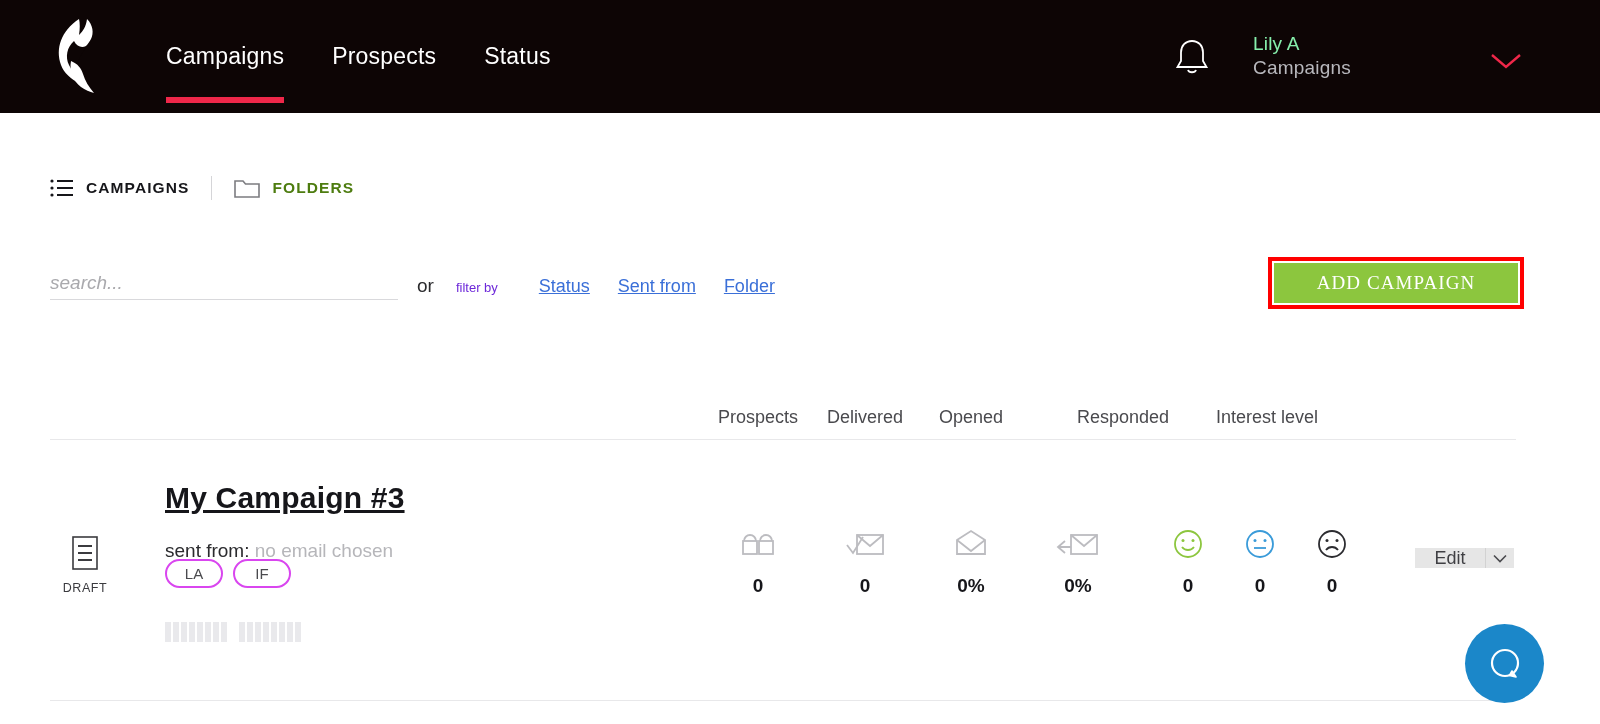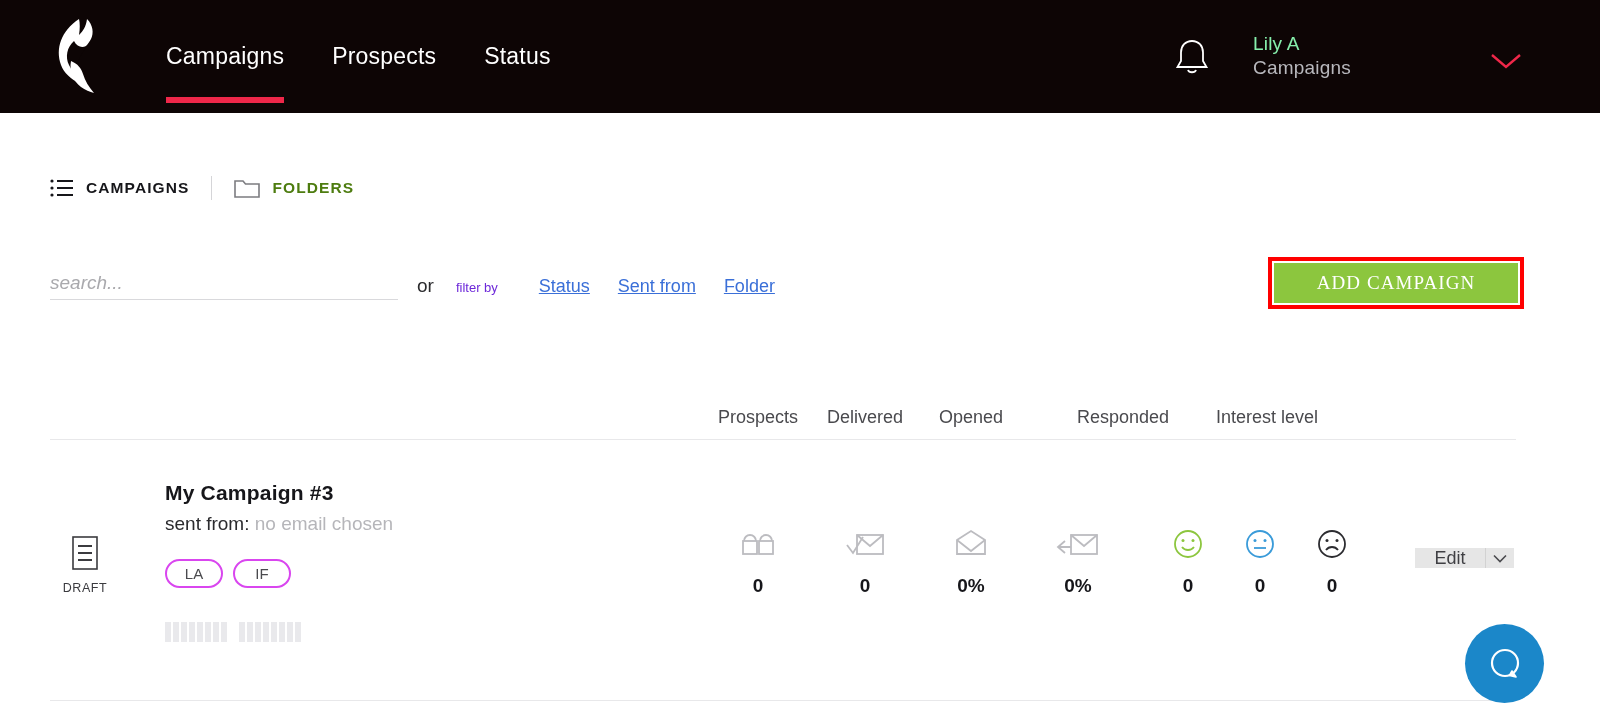--- a/index.html
+++ b/index.html
@@ -133,25 +133,26 @@
   .status-cell {
     position: absolute; left: 62px; top: 535px;
     width: 46px; text-align: center;
   }
   .status-label {
     font-size: 12.5px; color: #3b3b3f; letter-spacing: .6px; margin-top: 6px;
   }
 
   .camp-title {
     position: absolute; left: 165px; top: 481px;
-    font-size: 21px; font-weight: bold; color: #16161a;
+    font-size: 30px; font-weight: bold; color: #16161a;
     letter-spacing: .2px;
+    text-decoration: underline;
   }
   .camp-sent {
-    position: absolute; left: 165px; top: 513px;
+    position: absolute; left: 165px; top: 540px;
     font-size: 19px; color: #2b2b2e;
   }
   .camp-sent .muted { color: #b6b6ba; }
 
   .tags { position: absolute; left: 165px; top: 559px; display: flex; gap: 10px; }
   .tag {
     min-width: 58px; height: 29px;
     border: 2px solid #d946ef; border-radius: 15px;
     display: flex; align-items: center; justify-content: center;
     font-size: 15px; color: #4a4a4e;

